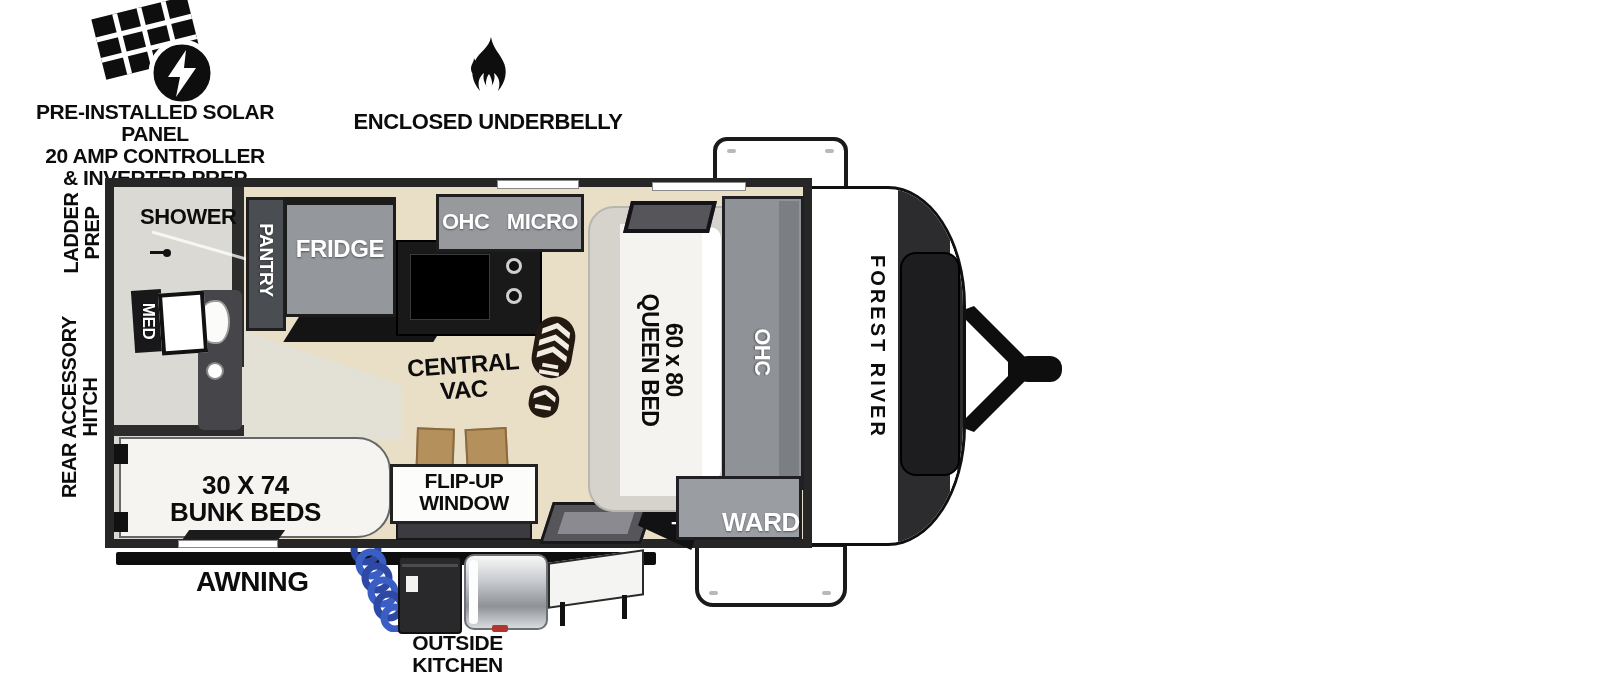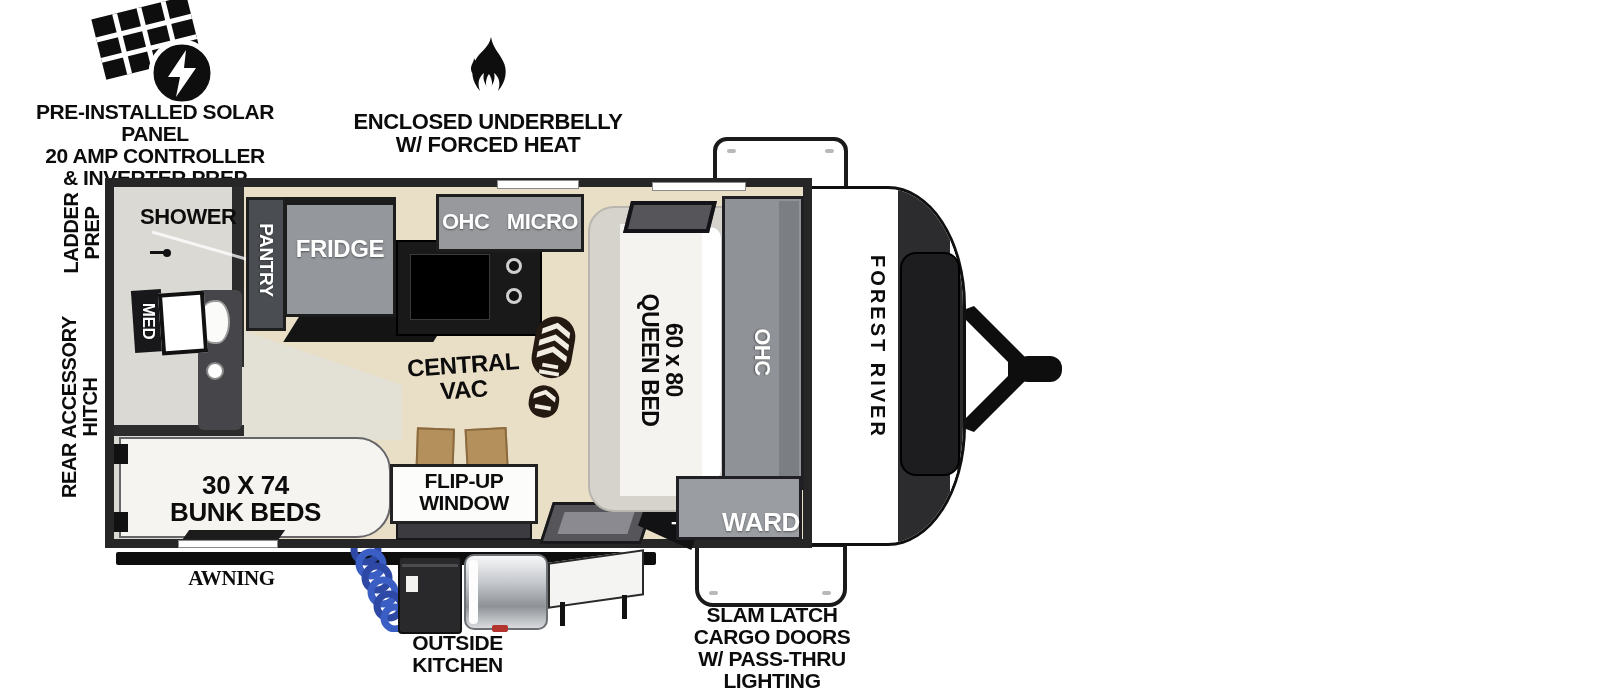--- a/index.html
+++ b/index.html
@@ -41,21 +41,20 @@
   </div>
 
   <svg class="abs" style="left:461px;top:36px;" width="56" height="70" viewBox="0 0 56 70">
     <path fill="#0e0e0e" d="M30 1 C28 12 19 15 14 25 C9 34 11 46 19 55 C16 47 18 41 23 37
       C21 44 25 50 28 53 C31 50 35 44 33 37 C38 41 40 47 37 55 C45 46 47 34 42 25
       C37 15 32 12 30 1 Z M13 22 C13 26 10 28 10 33 C10 36 12 39 14 40 C13 36 15 33 17 31 Z"></path>
     <path fill="#fff" d="M28 38 C31 43 32 48 30 52 C29 54 27 54 26 52 C24 48 25 42 28 38 Z"></path>
   </svg>
   <div class="lbl" style="left:337px;top:110px;width:302px;font-size:22px;white-space:normal;">
     <div>ENCLOSED UNDERBELLY</div>
-    <div>W/ FORCED HEAT</div>
   </div>
 
   <div class="lbl vccw" style="left:82px;top:233px;font-size:20px;">
     <div>LADDER</div>
     <div>PREP</div>
   </div>
   <div class="lbl vccw" style="left:80px;top:407px;font-size:20px;">
     <div>REAR ACCESSORY</div>
     <div>HITCH</div>
   </div>
@@ -63,21 +62,21 @@
   <div class="abs" style="left:713px;top:137px;width:135px;height:58px;background:#fff;border:4px solid #1a1a1a;border-radius:14px 14px 0 0;">
     <div class="abs latch" style="left:10px;top:8px;width:9px;height:4px;"></div>
     <div class="abs latch" style="right:10px;top:8px;width:9px;height:4px;"></div>
   </div>
   <div class="abs" style="left:695px;top:543px;width:152px;height:64px;background:#fff;border:4px solid #1a1a1a;border-radius:0 0 18px 18px;">
     <div class="abs latch" style="left:10px;bottom:8px;width:9px;height:4px;"></div>
     <div class="abs latch" style="right:12px;bottom:8px;width:9px;height:4px;"></div>
   </div>
 
   <div class="abs" style="left:116px;top:552px;width:540px;height:13px;background:#0d0d0d;border-radius:2px;"></div>
-  <div class="lbl" style="left:184px;top:567px;width:95px;font-size:21px;font-family:Liberation Serif, serif;">AWNING</div>
+  <div class="lbl" style="left:196px;top:567px;width:95px;font-size:28px;">AWNING</div>
 
   <svg class="abs" style="left:344px;top:534px;" width="76" height="98" viewBox="0 0 76 98">
     <g fill="none" stroke-width="7">
       <circle cx="22" cy="16" r="12" stroke="#2d49a5"></circle>
       <circle cx="27" cy="30" r="12" stroke="#3a5ec4"></circle>
       <circle cx="33" cy="44" r="12" stroke="#2d49a5"></circle>
       <circle cx="39" cy="58" r="12" stroke="#3a5ec4"></circle>
       <circle cx="45" cy="72" r="12" stroke="#2d49a5"></circle>
       <circle cx="51" cy="84" r="11" stroke="#3a5ec4"></circle>
     </g>
@@ -90,26 +89,20 @@
               background:linear-gradient(180deg,#f7f7f7 0%,#c7cace 35%,#8e9297 70%,#d9dbde 100%);">
     <div class="abs" style="left:3px;top:4px;width:9px;height:64px;background:#fdfdfd;border-radius:4px;"></div>
     <div class="abs" style="left:26px;bottom:-4px;width:16px;height:7px;background:#b3342e;border-radius:2px;"></div>
   </div>
   <div class="abs" style="left:548px;top:556px;width:96px;height:46px;background:#f4f4f2;border:2px solid #2a2a2a;transform:skewY(-8deg);"></div>
   <div class="abs" style="left:560px;top:602px;width:5px;height:24px;background:#111;"></div>
   <div class="abs" style="left:622px;top:595px;width:5px;height:24px;background:#111;"></div>
   <div class="lbl" style="left:385px;top:632px;width:145px;font-size:21px;white-space:normal;">
     <div>OUTSIDE</div>
     <div>KITCHEN</div>
-  </div>
-  <div class="lbl" style="left:668px;top:604px;width:208px;font-size:21px;white-space:normal;">
-    <div>SLAM LATCH</div>
-    <div>CARGO DOORS</div>
-    <div>W/ PASS-THRU</div>
-    <div>LIGHTING</div>
   </div>
 
   <svg class="abs" style="left:946px;top:294px;" width="120" height="150" viewBox="0 0 120 150">
     <rect x="6" y="10" width="12" height="18" fill="#0e0e0e"></rect>
     <rect x="6" y="122" width="12" height="18" fill="#0e0e0e"></rect>
     <polygon points="12,18 28,12 80,64 68,74" fill="#0e0e0e"></polygon>
     <polygon points="12,132 28,138 80,86 68,76" fill="#0e0e0e"></polygon>
     <rect x="62" y="62" width="16" height="26" fill="#0e0e0e"></rect>
     <rect x="70" y="62" width="46" height="26" rx="12" fill="#0e0e0e"></rect>
   </svg>

